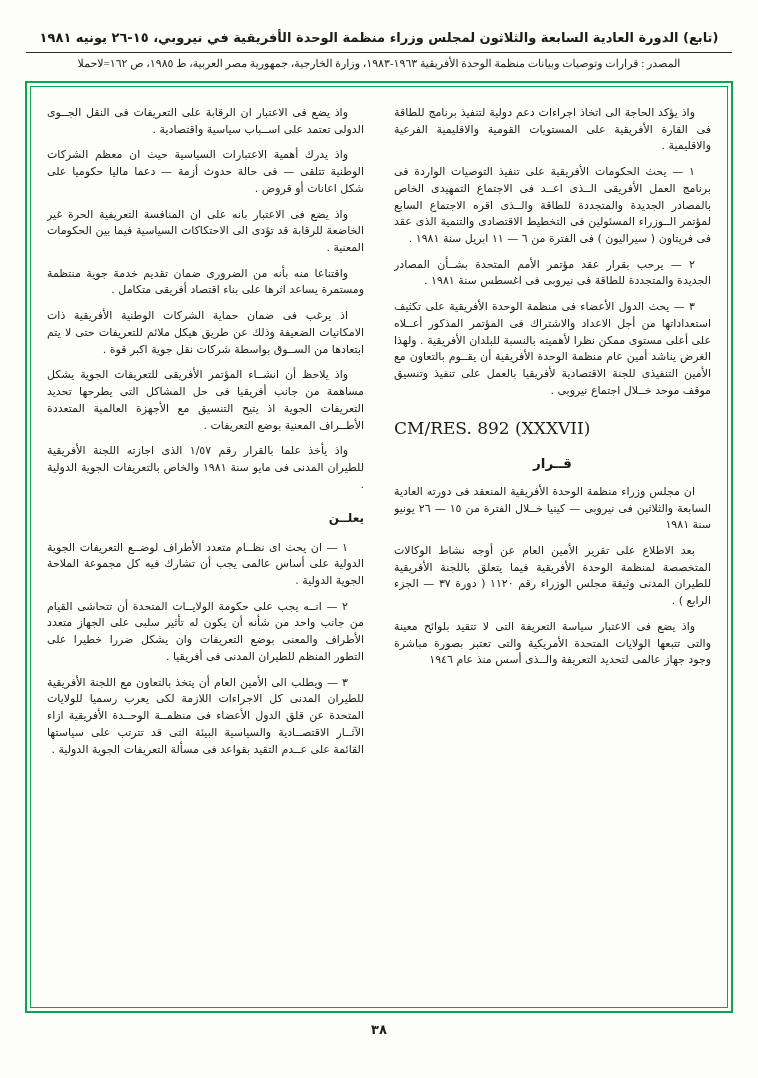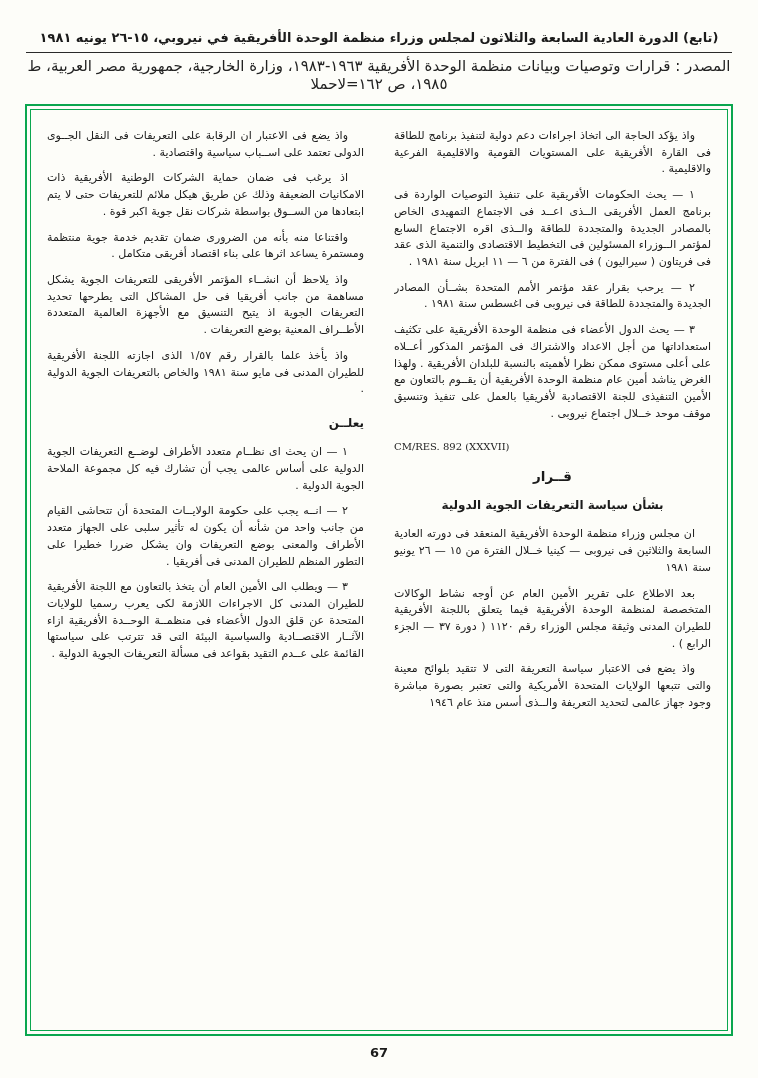--- a/index.html
+++ b/index.html
@@ -22,22 +22,23 @@
     font-weight:bold;
     letter-spacing:0.2px;
   }
   .hdr-rule {
     width:706px;
     margin:7px auto 4px;
     border-top:1px solid #2a2a2a;
     height:0;
   }
   .hdr-source {
-    font-size:15px;
+    font-size:11px;
     color:#222;
+    font-family:Liberation Serif, serif;
   }
   .frame {
     margin:16px 30px 0;
     border:1px solid #0aa64f;
     outline:2px solid #0aa64f;
     outline-offset:3px;
     padding:18px 16px 12px;
     height:922px;
     overflow:hidden;
     background:#fdfdf9;
@@ -55,21 +56,21 @@
     overflow:hidden;
   }
   .col p {
     margin-bottom:9px;
     text-indent:16px;
   }
   .res-ref {
     direction:ltr;
     text-align:left;
     font-family:"DejaVu Serif", serif;
-    font-size:10px;
+    font-size:17px;
     margin:16px 0 12px;
     text-indent:0;
   }
   .res-title {
     text-align:center;
     font-size:13.5px;
     font-weight:bold;
     margin:6px 0 10px;
   }
   .res-subject {
@@ -106,41 +107,42 @@
     <div class="columns">
 
       <section class="col">
         <p>واذ يؤكد الحاجة الى اتخاذ اجراءات دعم دولية لتنفيذ برنامج للطاقة فى القارة الأفريقية على المستويات القومية والاقليمية الفرعية والاقليمية .</p>
         <p>١ — يحث الحكومات الأفريقية على تنفيذ التوصيات الواردة فى برنامج العمل الأفريقى الــذى اعــد فى الاجتماع التمهيدى الخاص بالمصادر الجديدة والمتجددة للطاقة والــذى اقره الاجتماع السابع لمؤتمر الــوزراء المسئولين فى التخطيط الاقتصادى والتنمية الذى عقد فى فريتاون ( سيراليون ) فى الفترة من ٦ — ١١ ابريل سنة ١٩٨١ .</p>
         <p>٢ — يرحب بقرار عقد مؤتمر الأمم المتحدة بشــأن المصادر الجديدة والمتجددة للطاقة فى نيروبى فى اغسطس سنة ١٩٨١ .</p>
         <p>٣ — يحث الدول الأعضاء فى منظمة الوحدة الأفريقية على تكثيف استعداداتها من أجل الاعداد والاشتراك فى المؤتمر المذكور أعــلاه على أعلى مستوى ممكن نظرا لأهميته بالنسبة للبلدان الأفريقية . ولهذا الغرض يناشد أمين عام منظمة الوحدة الأفريقية أن يقــوم بالتعاون مع الأمين التنفيذى للجنة الاقتصادية لأفريقيا بالعمل على تنفيذ وتنسيق موقف موحد خــلال اجتماع نيروبى .</p>
 
         <div class="res-ref">CM/RES. 892 (XXXVII)</div>
         <h2 class="res-title">قــرار</h2>
-        <h3 class="res-subject">بشأن سياسة التعريفات الجوية الدولية</h3>
 
         <p>ان مجلس وزراء منظمة الوحدة الأفريقية المنعقد فى دورته العادية السابعة والثلاثين فى نيروبى — كينيا خــلال الفترة من ١٥ — ٢٦ يونيو سنة ١٩٨١</p>
         <p>بعد الاطلاع على تقرير الأمين العام عن أوجه نشاط الوكالات المتخصصة لمنظمة الوحدة الأفريقية فيما يتعلق باللجنة الأفريقية للطيران المدنى وثيقة مجلس الوزراء رقم ١١٢٠ ( دورة ٣٧ — الجزء الرابع ) .</p>
         <p>واذ يضع فى الاعتبار سياسة التعريفة التى لا تتقيد بلوائح معينة والتى تتبعها الولايات المتحدة الأمريكية والتى تعتبر بصورة مباشرة وجود جهاز عالمى لتحديد التعريفة والــذى أسس منذ عام ١٩٤٦</p>
       </section>
 
       <section class="col">
         <p>واذ يضع فى الاعتبار ان الرقابة على التعريفات فى النقل الجــوى الدولى تعتمد على اســباب سياسية واقتصادية .</p>
+        <p>واذ يدرك أهمية الاعتبارات السياسية حيث ان معظم الشركات الوطنية تتلقى — فى حالة حدوث أزمة — دعما ماليا حكوميا على شكل اعانات أو قروض .</p>
+        <p>واذ يضع فى الاعتبار بانه على ان المنافسة التعريفية الحرة غير الخاضعة للرقابة قد تؤدى الى الاحتكاكات السياسية فيما بين الحكومات المعنية .</p>
+        <p>واقتناعا منه بأنه من الضرورى ضمان تقديم خدمة جوية منتظمة ومستمرة يساعد اثرها على بناء اقتصاد أفريقى متكامل .</p>
         <p>اذ يرغب فى ضمان حماية الشركات الوطنية الأفريقية ذات الامكانيات الضعيفة وذلك عن طريق هيكل ملائم للتعريفات حتى لا يتم ابتعادها من الســوق بواسطة شركات نقل جوية اكبر قوة .</p>
-        <p>واقتناعا منه بأنه من الضرورى ضمان تقديم خدمة جوية منتظمة ومستمرة يساعد اثرها على بناء اقتصاد أفريقى متكامل .</p>
         <p>واذ يلاحظ أن انشــاء المؤتمر الأفريقى للتعريفات الجوية يشكل مساهمة من جانب أفريقيا فى حل المشاكل التى يطرحها تحديد التعريفات الجوية اذ يتيح التنسيق مع الأجهزة العالمية المتعددة الأطــراف المعنية بوضع التعريفات .</p>
         <p>واذ يأخذ علما بالقرار رقم ١/٥٧ الذى اجازته اللجنة الأفريقية للطيران المدنى فى مايو سنة ١٩٨١ والخاص بالتعريفات الجوية الدولية .</p>
 
         <h3 class="declare">يعلــن</h3>
 
         <p>١ — ان يحث اى نظــام متعدد الأطراف لوضــع التعريفات الجوية الدولية على أساس عالمى يجب أن تشارك فيه كل مجموعة الملاحة الجوية الدولية .</p>
         <p>٢ — انــه يجب على حكومة الولايــات المتحدة أن تتحاشى القيام من جانب واحد من شأنه أن يكون له تأثير سلبى على الجهاز متعدد الأطراف والمعنى بوضع التعريفات وان يشكل ضررا خطيرا على التطور المنظم للطيران المدنى فى أفريقيا .</p>
         <p>٣ — ويطلب الى الأمين العام أن يتخذ بالتعاون مع اللجنة الأفريقية للطيران المدنى كل الاجراءات اللازمة لكى يعرب رسميا للولايات المتحدة عن قلق الدول الأعضاء فى منظمــة الوحــدة الأفريقية ازاء الآثــار الاقتصــادية والسياسية البيئة التى قد تترتب على سياستها القائمة على عــدم التقيد بقواعد فى مسألة التعريفات الجوية الدولية .</p>
       </section>
 
     </div>
   </div>
 
   <footer class="page-footer">
-    <span>67</span>
+    <span>٣٨</span>
   </footer>
 
 </div>
 
 </body></html>

